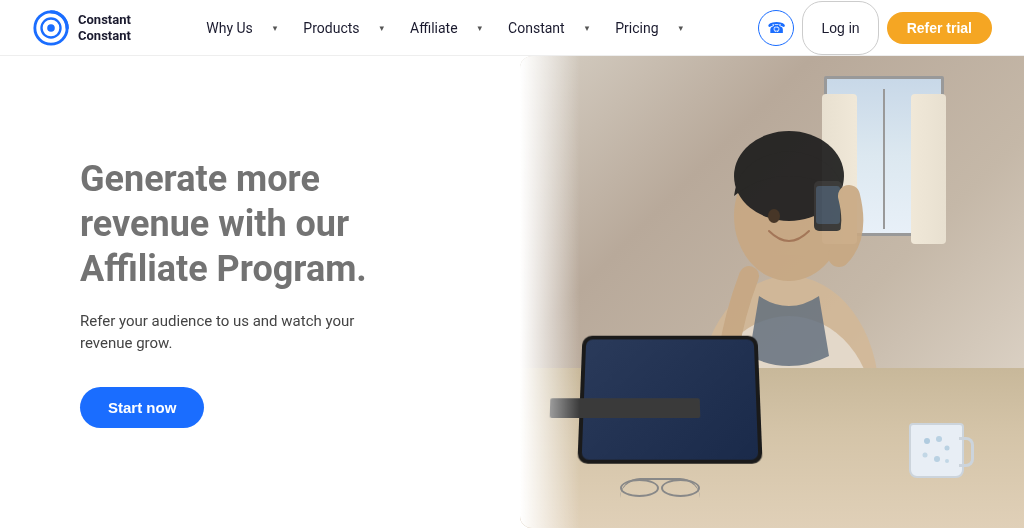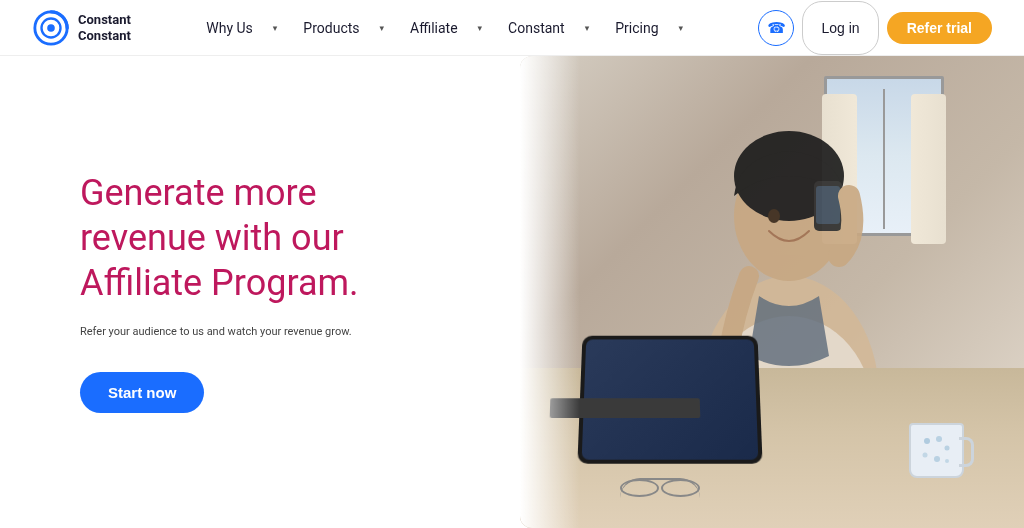--- a/index.html
+++ b/index.html
@@ -49,25 +49,25 @@
     .hero {
       display: flex; height: calc(528px - 56px);
       background: #fff;
     }
     .hero-left {
       flex: 0 0 520px;
       display: flex; flex-direction: column; justify-content: center;
       padding: 0 80px 0 80px;
     }
     .hero-heading {
-      font-size: 36px; font-weight: 400; color: #be185d;
+      font-size: 36px; font-weight: 700; color: #737373;
       line-height: 1.25; margin-bottom: 18px;
     }
     .hero-subtext {
-      font-size: 11px; color: #444; line-height: 1.5; margin-bottom: 32px;
+      font-size: 15px; color: #444; line-height: 1.5; margin-bottom: 32px;
       max-width: 320px;
     }
     .apply-btn {
       display: inline-block; padding: 12px 28px;
       background: #1a6dff; color: #fff;
       border-radius: 25px; border: none;
       font-size: 15px; font-weight: 600; cursor: pointer;
       width: fit-content;
     }
 

